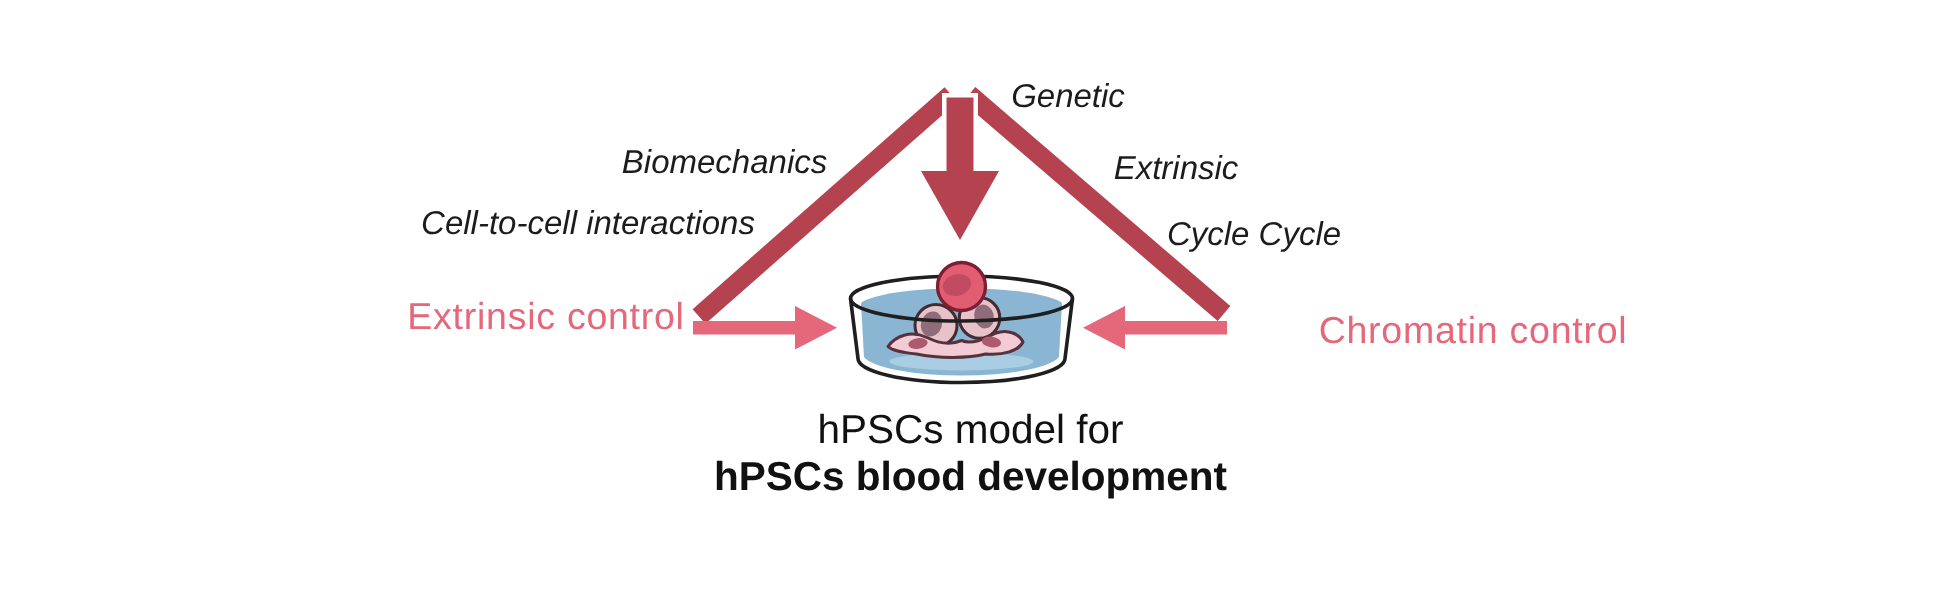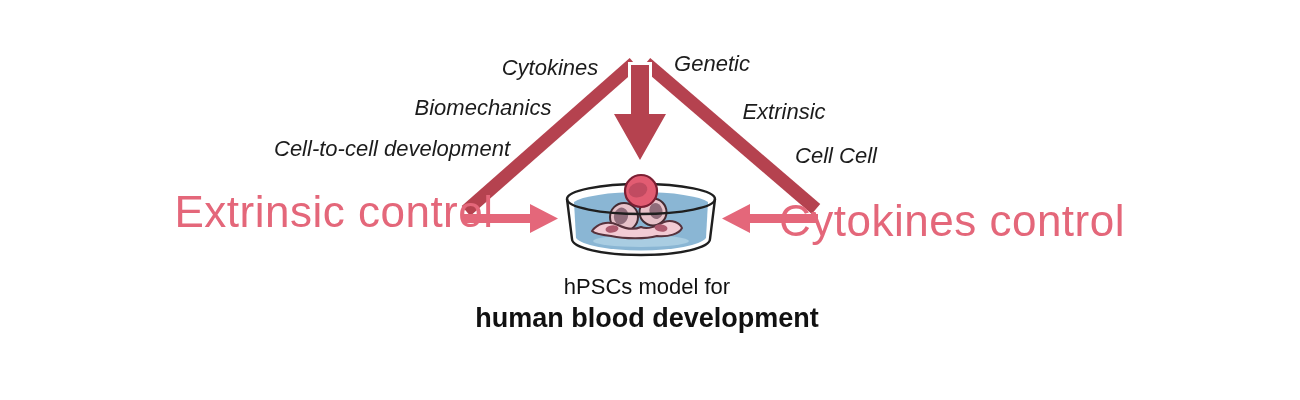--- a/index.html
+++ b/index.html
@@ -17,27 +17,28 @@
     transform: translate(-50%, -50%);
     white-space: nowrap;
     line-height: 1;
   }
   .factor {
     font-style: italic;
     font-size: 22px;
     color: var(--text-black, #1c1c1c);
   }
   .control {
-    font-size: 44px;
+    font-size: 25px;
     font-weight: 400;
     color: var(--pink, #e4677a);
     letter-spacing: 0.5px;
+    margin-left: 30px;
   }
   .caption1 {
-    font-size: 22px;
+    font-size: 27px;
     font-weight: 500;
     color: #111111;
   }
   .caption2 {
     font-size: 27px;
     font-weight: 700;
     color: #111111;
   }
   .fill-darkred   { fill: var(--dark-red, #b5424f); }
   .stroke-darkred { stroke: var(--dark-red, #b5424f); }
@@ -102,27 +103,26 @@
 
       <ellipse cx="641" cy="199" rx="74" ry="15" fill="none" class="dish-line" stroke-width="2.4"></ellipse>
 
       <g>
         <circle cx="641" cy="191" r="16" style="fill: var(--top-cell-fill, #e25c72); stroke: var(--top-cell-outline, #7b1f33);" stroke-width="2.2"></circle>
         <ellipse cx="638" cy="190" rx="9.5" ry="7.2" transform="rotate(-15 638 190)" style="fill: var(--top-cell-nucleus, #c14b61);"></ellipse>
       </g>
     </g>
   </svg>
 
-  <div class="label factor" style="left:550px; top:68px;">Cytokines</div>
   <div class="label factor" style="left:483px; top:108px;">Biomechanics</div>
-  <div class="label factor" style="left:392px; top:149px;">Cell-to-cell development</div>
+  <div class="label factor" style="left:392px; top:149px;">Cell-to-cell interactions</div>
 
   <div class="label factor" style="left:712px; top:64px;">Genetic</div>
   <div class="label factor" style="left:784px; top:112px;">Extrinsic</div>
-  <div class="label factor" style="left:836px; top:156px;">Cell Cell</div>
+  <div class="label factor" style="left:836px; top:156px;">Cycle Cycle</div>
 
   <div class="label control" style="left:334px; top:212px;">Extrinsic control</div>
-  <div class="label control" style="left:952px; top:221px;">Cytokines control</div>
+  <div class="label control" style="left:952px; top:221px;">Chromatin control</div>
 
   <div class="label caption1" style="left:647px; top:287px;">hPSCs model for</div>
-  <div class="label caption2" style="left:647px; top:318px;">human blood development</div>
+  <div class="label caption2" style="left:647px; top:318px;">hPSCs blood development</div>
 
 </div>
 
 </body></html>

